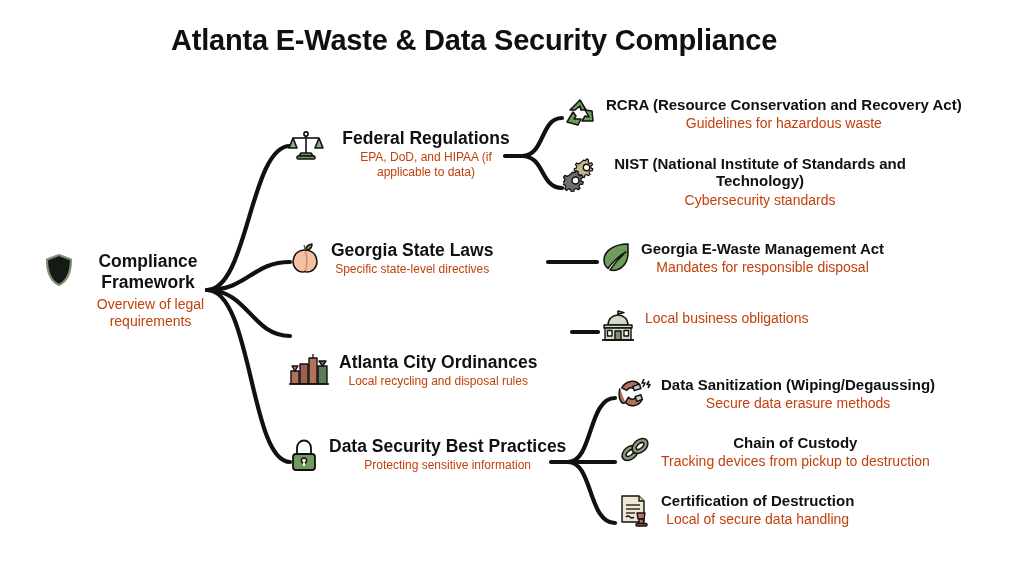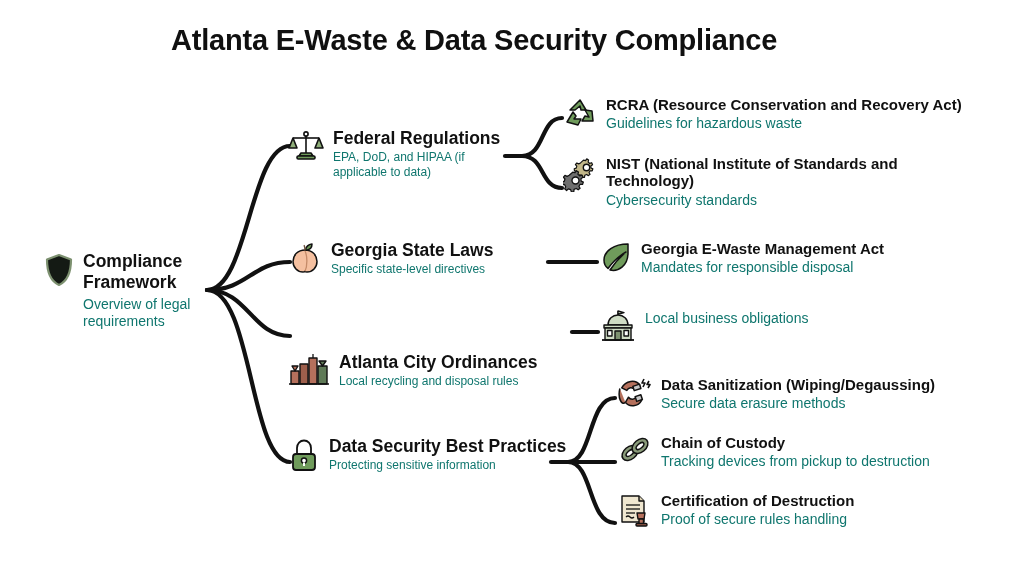--- a/index.html
+++ b/index.html
@@ -38,30 +38,31 @@
     display: flex;
     align-items: flex-start;
     gap: 9px;
   }
   .node .ico {
     flex: 0 0 auto;
     display: block;
   }
   .node .txt {
     display: block;
+    text-align: center;
   }
   .n-title {
     font-weight: bold;
     color: #111111;
     line-height: 1.15;
     white-space: nowrap;
   }
   .n-title.wrap { white-space: normal; }
   .n-sub {
-    color: #0f766e;
+    color: #c2410c;
     line-height: 1.2;
     margin-top: 2px;
   }
   
   #node-root { left: 44px; top: 251px; align-items: flex-start; }
   #node-root .n-title { font-size: 17.5px; white-space: normal; width: 130px; line-height: 1.2; }
   #node-root .n-sub { font-size: 14px; width: 135px; margin-top: 3px; }
   #node-root .ico { margin-top: 2px; }
 
   
@@ -322,17 +323,17 @@
           <line x1="8" y1="20" x2="17" y2="20" stroke-width="1.3"></line>
           <path d="M8 24 q2 -2 4 0 q2 2 4 0" fill="none" stroke-width="1.3"></path>
           <path d="M19 20 L27 20 L26 26 L20 26 Z" fill="#b5705c"></path>
           <rect x="21" y="26" width="4.5" height="5" rx="1" fill="#b5705c"></rect>
           <rect x="18" y="30.5" width="11" height="2.5" rx="1" fill="#9e5f4c"></rect>
         </g>
       </svg>
     </span>
     <span class="txt">
       <div class="n-title">Certification of Destruction</div>
-      <div class="n-sub">Proof of secure rules handling</div>
+      <div class="n-sub">Local of secure data handling</div>
     </span>
   </div>
 
 </div>
 
 </body></html>

